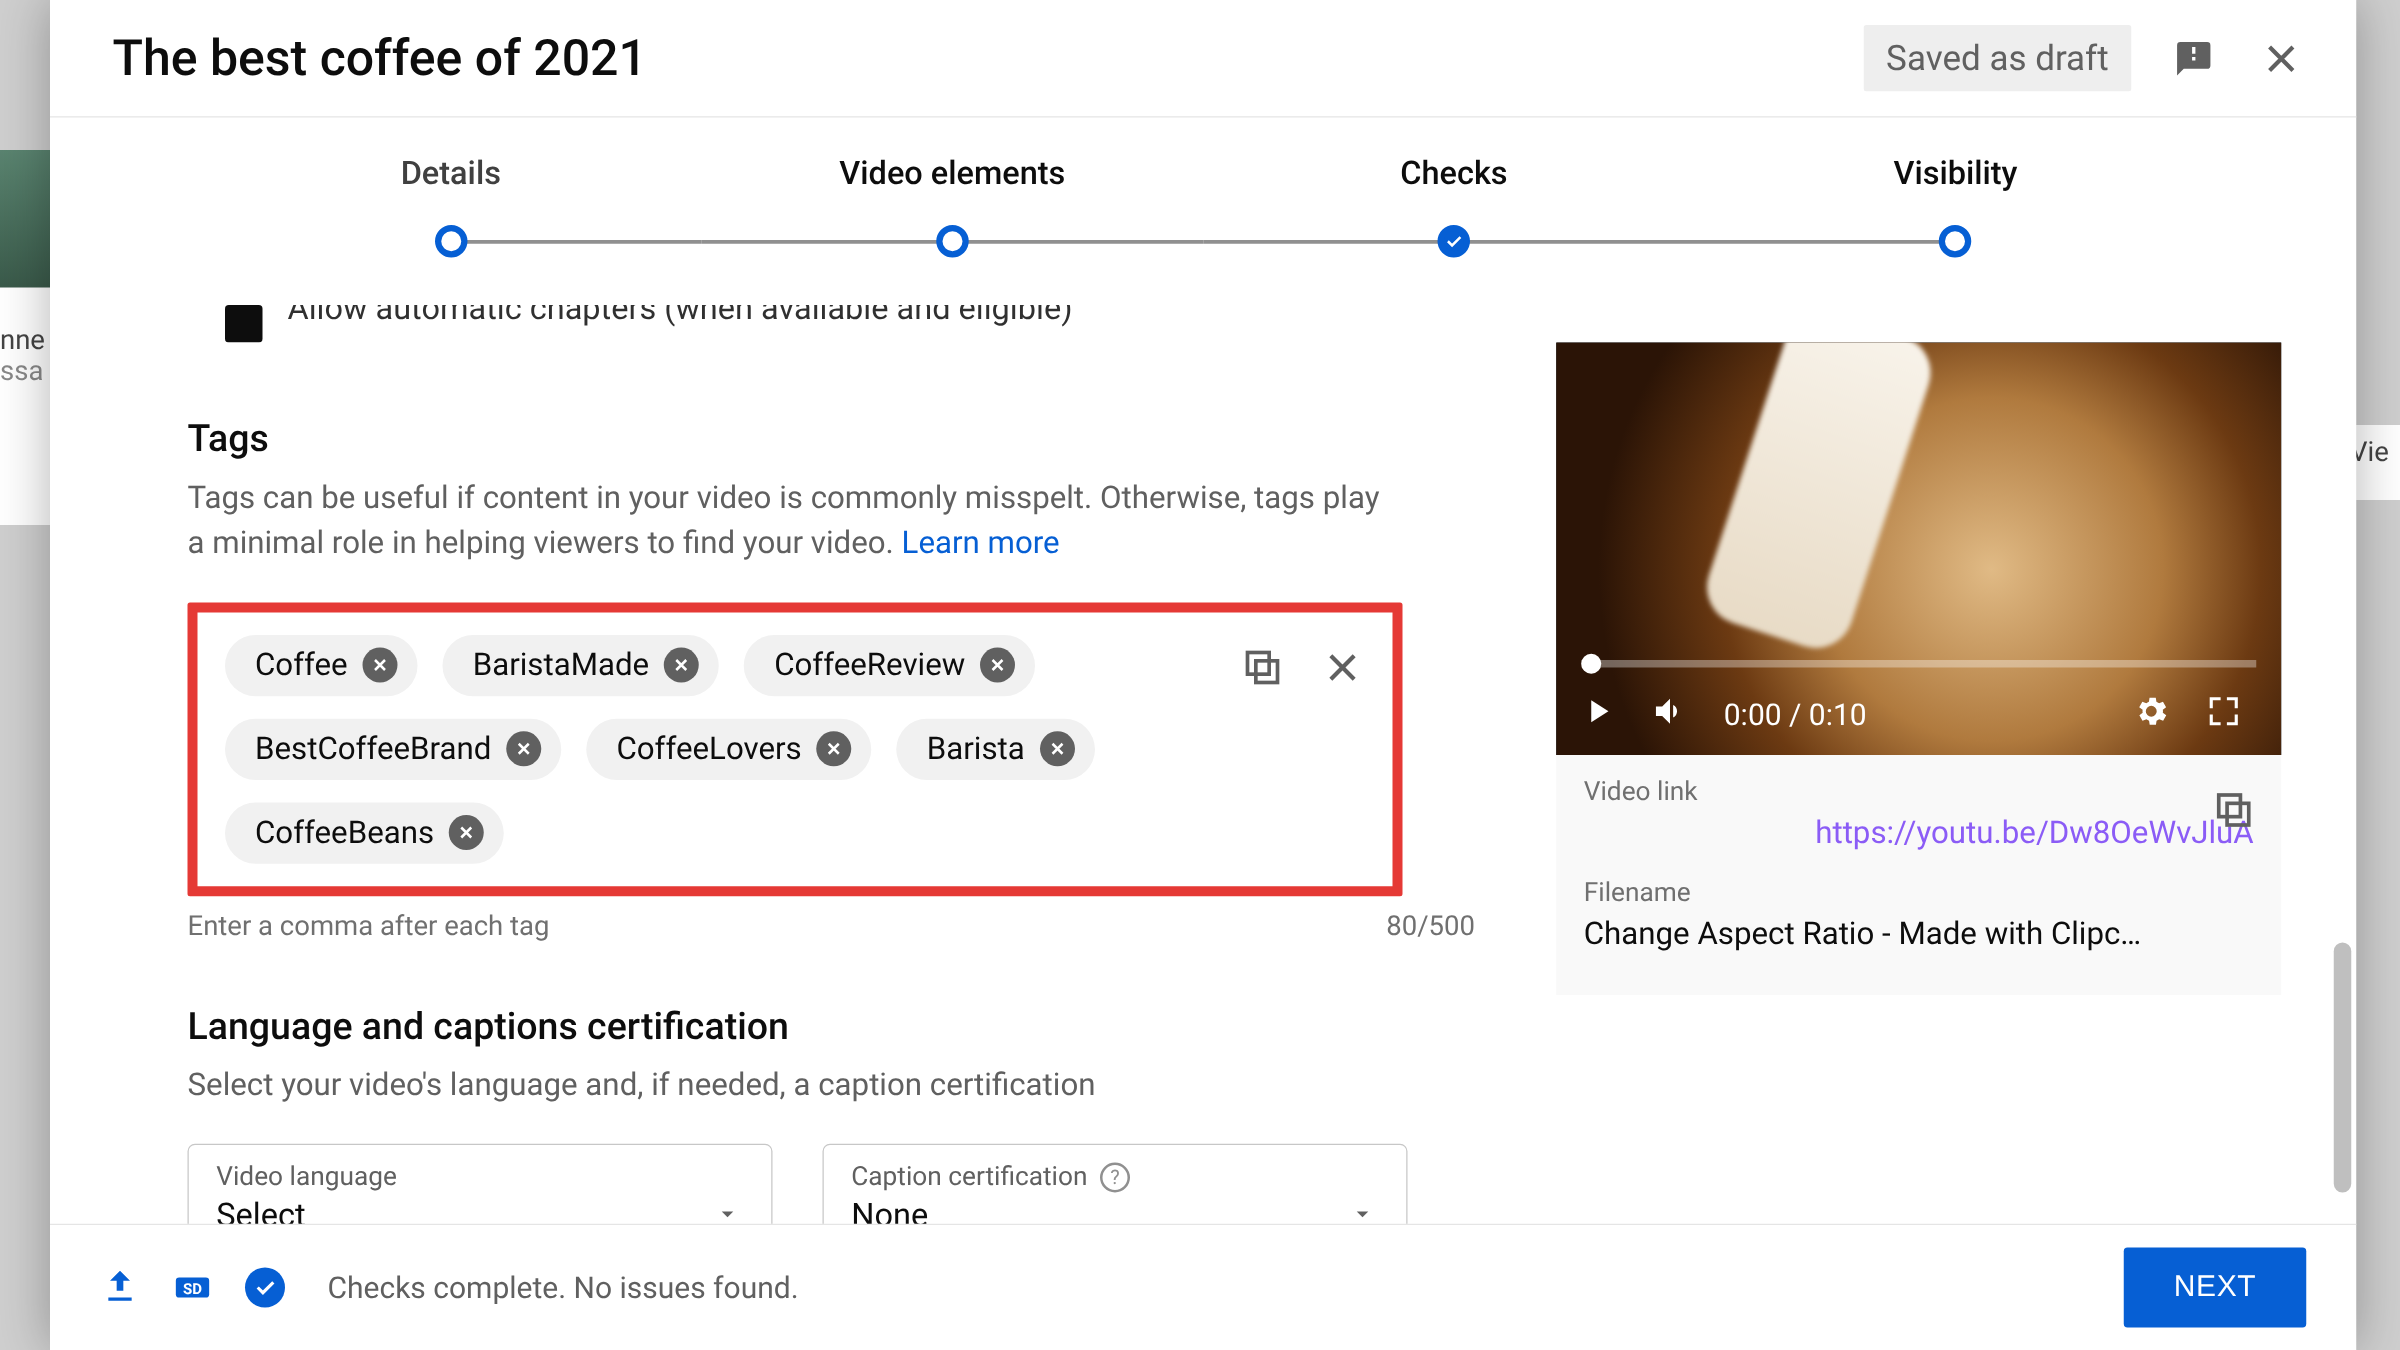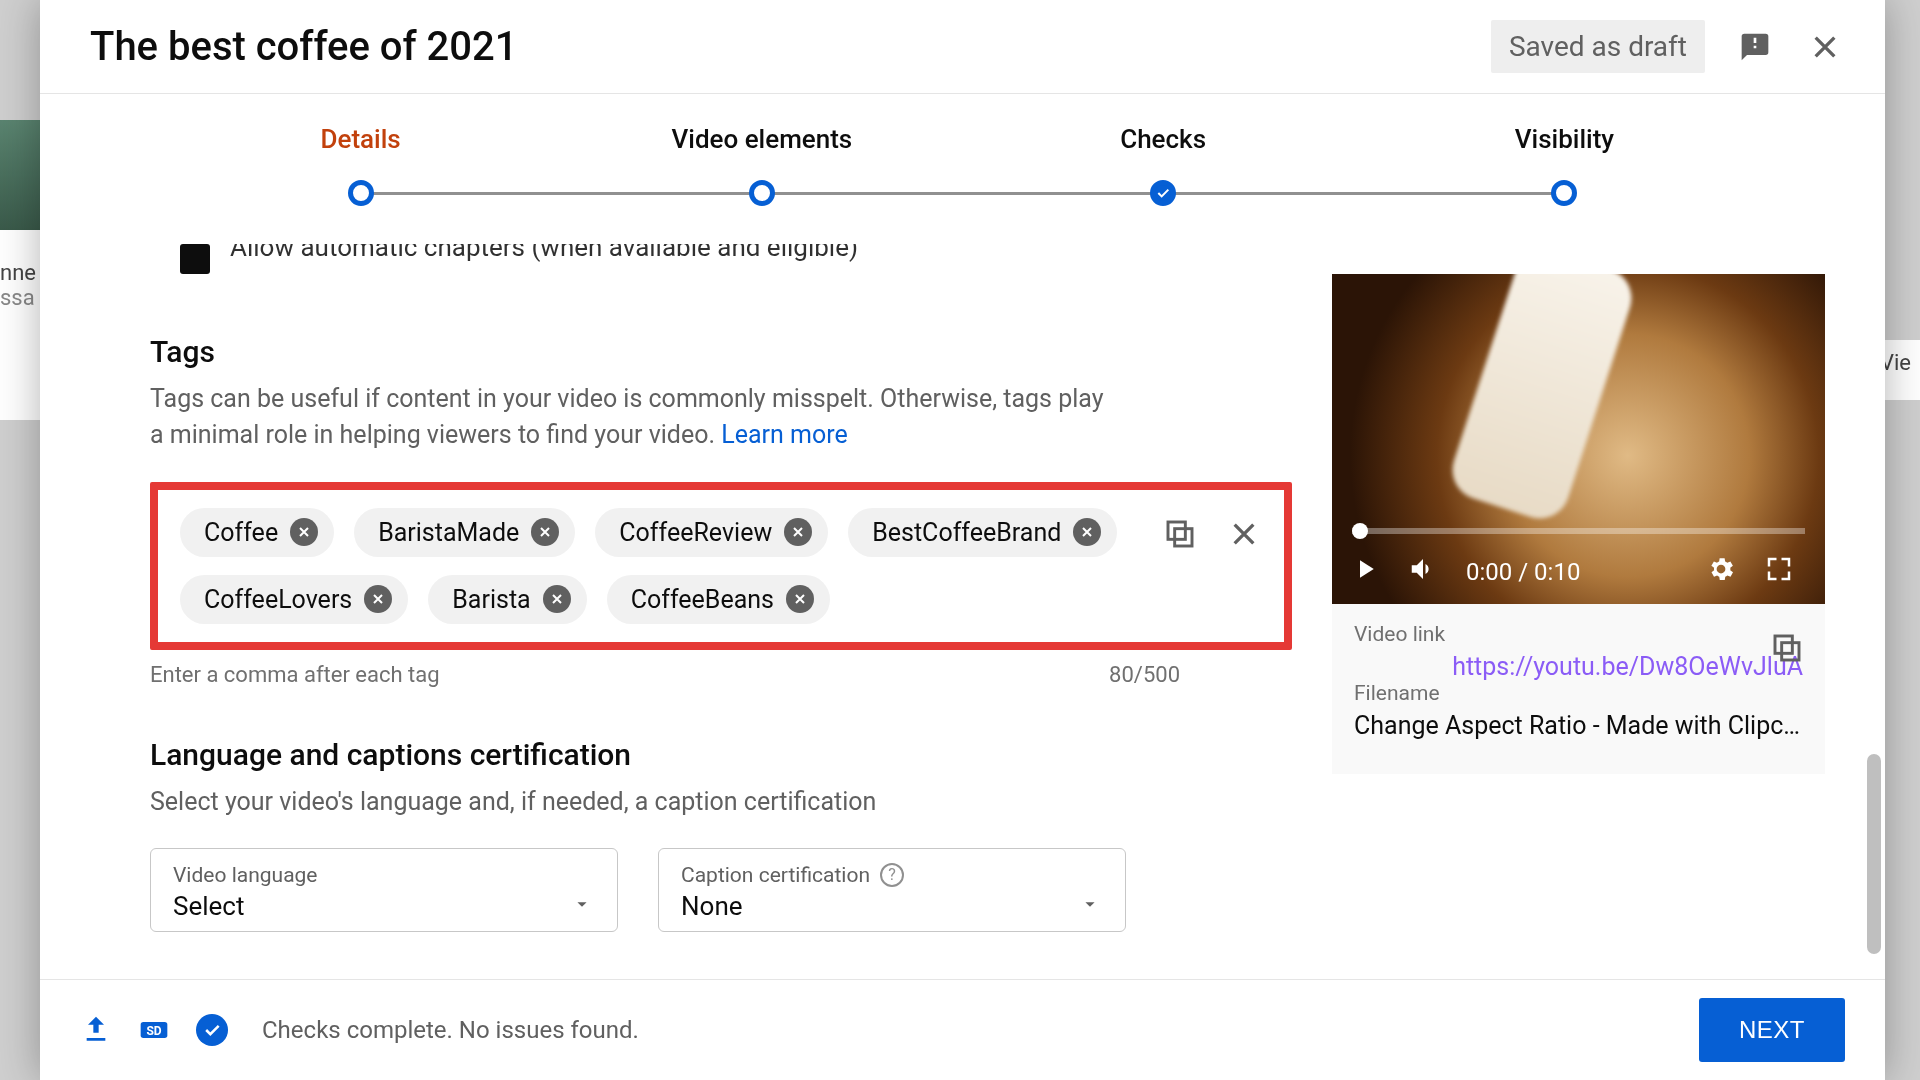--- a/index.html
+++ b/index.html
@@ -24,21 +24,21 @@
   }
   .title { font-size: 40px; font-weight: 500; color: #0d0d0d; }
   .hdr-right { display: flex; align-items: center; gap: 30px; }
   .saved-chip { background: #eeeeee; color: #606060; font-size: 28px; padding: 10px 18px; border-radius: 2px; }
   .icon-btn { width: 40px; height: 40px; display: flex; align-items: center; justify-content: center; cursor: pointer; color: #606060; }
   .icon-btn svg { width: 32px; height: 32px; }
 
   .stepper { display: flex; align-items: flex-start; padding: 30px 120px 0 120px; position: relative; }
   .step { flex: 1; text-align: center; position: relative; }
   .step-label { font-size: 26px; font-weight: 500; color: #0d0d0d; margin-bottom: 20px; }
-  .step.active .step-label { color: #c2410c; }
+  .step.active .step-label { color: #404040; }
   .marker-row { position: relative; height: 40px; }
   .line { position: absolute; top: 18px; left: 0; right: 0; height: 3px; background: #909090; }
   .step:first-child .line { left: 50%; }
   .step:last-child .line { right: 50%; }
   .marker { position: absolute; left: 50%; top: 6px; transform: translateX(-50%); width: 26px; height: 26px; border-radius: 50%; background: #fff; border: 5px solid #065fd4; }
   .marker.filled { background: #065fd4; display: flex; align-items: center; justify-content: center; }
   .marker.filled svg { width: 18px; height: 18px; stroke: #fff; stroke-width: 3; fill: none; }
 
   .body { flex: 1; overflow: hidden; position: relative; padding: 0 60px; }
   .cols { display: flex; gap: 40px; }
@@ -47,21 +47,21 @@
 
   .cutoff { font-size: 26px; color: #0d0d0d; display: flex; align-items: center; gap: 20px; margin-bottom: 60px; margin-left: 30px; overflow: hidden; height: 30px; }
   .cutoff-box { width: 30px; height: 30px; background: #0d0d0d; border-radius: 3px; }
   .cutoff span { position: relative; top: -12px; opacity: .85;}
   .cutoff::after{content:"";position:absolute;left:100px;top:245px;right:700px;height:10px;background:#fff;}
 
   .section-title { font-size: 30px; font-weight: 500; color: #0d0d0d; margin-bottom: 12px; }
   .section-desc { font-size: 25px; color: #606060; line-height: 1.45; margin-bottom: 28px; max-width: 960px;}
   .section-desc a { color: #065fd4; text-decoration: none; }
 
-  .tag-box-outer { border: 8px solid #e53935; padding: 18px 22px; border-radius: 2px; width: 1142px;}
+  .tag-box-outer { border: 8px solid #e53935; padding: 18px 22px; border-radius: 2px; width: 972px;}
   .tag-box { display: flex; align-items: flex-start; gap: 20px;}
   .tags-wrap { flex: 1; display: flex; flex-wrap: wrap; gap: 18px 20px; }
   .chip { display: inline-flex; align-items: center; gap: 12px; background: #f1f1f1; border-radius: 40px; padding: 10px 16px 10px 24px; font-size: 25px; color: #0d0d0d;}
   .chip .x { width: 28px; height: 28px; border-radius: 50%; background: #606060; display: flex; align-items: center; justify-content: center; cursor:pointer;}
   .chip .x svg { width: 16px; height: 16px; stroke: #fff; stroke-width: 3; }
   .tag-tools { display: flex; gap: 28px; padding-top: 8px;}
   .tool { width: 36px; height: 36px; display:flex; align-items:center; justify-content:center; cursor:pointer; color:#606060;}
   .tool svg { width: 32px; height: 32px; }
 
   .helper-row { display: flex; justify-content: space-between; width: 1030px; font-size: 22px; color: #707070; margin-top: 12px; margin-bottom: 50px;}
@@ -76,21 +76,21 @@
   .preview { width: 100%; background: #000; position: relative; height: 330px; overflow:hidden;}
   .preview .cup { position:absolute; inset:0; background: radial-gradient(circle at 60% 55%, #e0ba85 0%, #b07a3e 35%, #6c3a12 55%, #2b1406 80%); }
   .preview .milk { position:absolute; left:150px; top:-20px; width:120px; height:260px; background: linear-gradient(180deg, #f8f3ea, #e8dbc6); transform: rotate(18deg); border-radius: 30px; filter: blur(2px);}
   .pbar { position:absolute; left:20px; right:20px; bottom:70px; height:6px; background: rgba(255,255,255,.35);}
   .pbar .knob{position:absolute;left:0;top:-5px;width:16px;height:16px;border-radius:50%;background:#fff;}
   .pctrl { position:absolute; left:18px; right:31px; bottom:14px; display:flex; align-items:center; color:#fff; font-size:24px; gap:28px;}
   .pctrl .spacer{flex:1;}
   .pctrl svg{width:30px;height:30px;fill:#fff;}
 
   .meta { background:#f9f9f9; padding: 18px 22px; }
-  .meta-row { position: relative;}
+  .meta-row { margin-bottom: 22px; position: relative;}
   .meta-label { font-size: 21px; color: #707070; margin-bottom: 6px;}
   .meta-val { font-size: 25px; color: #0d0d0d; white-space: nowrap; overflow: hidden; text-overflow: ellipsis;}
   .meta-val.link { color: #8b5cf6; text-align: right;}
   .meta .copy { position:absolute; right:0; top:10px; cursor:pointer; color:#606060;}
 
   .scroll-thumb { position:absolute; right:4px; top:540px; width:14px; height:200px; background:#bfbfbf; border-radius:7px;}
 
   .footer { border-top: 1px solid #e5e5e5; padding: 18px 40px; display:flex; align-items:center; gap:26px;}
   .footer .status-text { font-size: 24px; color: #606060; margin-left: 8px;}
   .footer .spacer { flex:1; }

